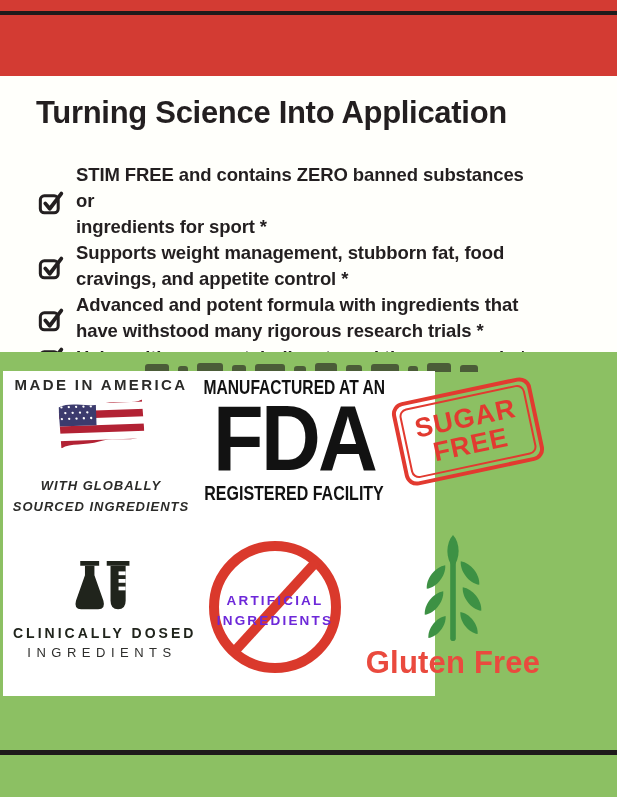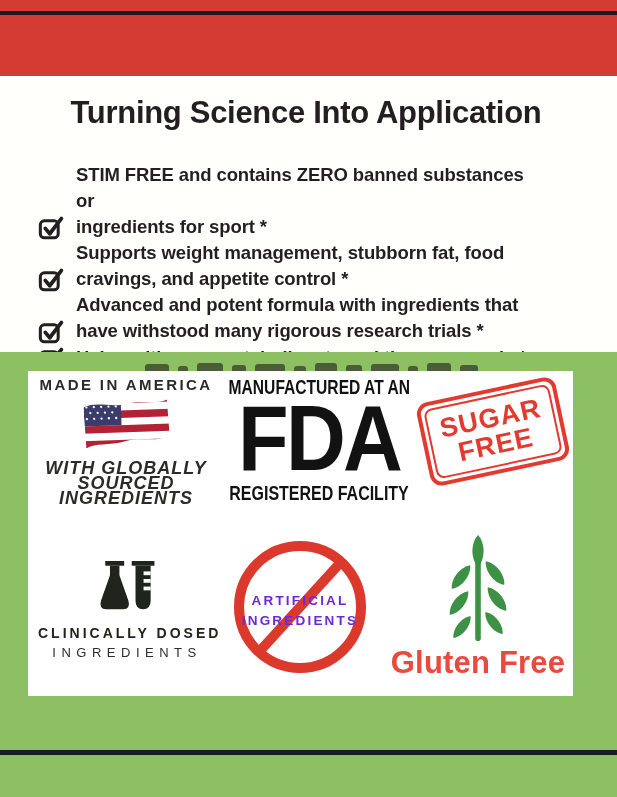--- a/index.html
+++ b/index.html
@@ -10,44 +10,44 @@
   *{margin:0;padding:0;box-sizing:border-box}
   body{background:#777;font-family:"Liberation Sans",sans-serif;}
   .page{position:relative;width:617px;height:797px;background:#fffffb;overflow:hidden;margin:0 auto;}
 
   
   .band-red{position:absolute;left:0;top:0;width:100%;height:76px;background:var(--header-red);}
   .band-stripe{position:absolute;left:0;top:11px;width:100%;height:4px;background:var(--stripe-black);}
 
   
   .title{position:absolute;left:36px;top:95px;width:540px;font-size:31px;font-weight:700;
-         letter-spacing:-0.3px;color:var(--ink);text-align:center;}
+         letter-spacing:-0.3px;color:var(--ink);}
 
   
   .checklist{position:absolute;left:38px;top:162px;width:505px;}
-  .check-item{display:flex;gap:11px;align-items:flex-end;}
+  .check-item{display:flex;gap:11px;align-items:center;}
   .check-icon{flex:0 0 27px;width:27px;height:25px;margin-top:2px;color:var(--ink);}
   .check-text{font-size:18.5px;line-height:26px;font-weight:700;letter-spacing:-0.1px;
               color:var(--ink);white-space:pre-line;}
 
   
   .green-section{position:absolute;left:0;top:352px;width:100%;height:445px;background:var(--background-green);}
   .letter-tops{position:absolute;left:145px;top:362px;width:392px;height:10px;display:flex;
                align-items:flex-end;gap:9px;overflow:hidden;opacity:.8;}
   .letter-tops span{display:block;background:#3c442e;border-radius:3px 3px 0 0;}
   .bottom-line{position:absolute;left:0;top:750px;width:100%;height:5px;background:var(--stripe-black);}
 
   
-  .panel{position:absolute;left:28px;top:371px;width:545px;height:325px;background:#ffffff;}
+  .panel{position:absolute;left:3px;top:371px;width:432px;height:325px;background:#ffffff;}
 
   .made{position:absolute;left:4px;top:5px;width:188px;text-align:center;color:#2b2b29;}
   .made-title{font-size:15px;font-weight:700;letter-spacing:2.4px;}
   .made-flag{display:block;margin:5px auto 0;width:88px;height:57px;}
-  .made-sub{margin-top:6px;font-size:18px;font-style:italic;font-weight:700;letter-spacing:1px;
-            line-height:15px;white-space:pre-line;}
+  .made-sub{margin-top:20px;font-size:13px;font-style:italic;font-weight:700;letter-spacing:1px;
+            line-height:21px;white-space:pre-line;}
 
   .fda{position:absolute;left:192px;top:5px;width:198px;text-align:center;color:#121212;
        display:flex;flex-direction:column;align-items:center;}
   .fda-line1{font-size:20px;font-weight:700;transform:scaleX(0.78);transform-origin:50% 50%;white-space:nowrap;}
   .fda-word{font-size:92px;font-weight:700;line-height:74px;letter-spacing:-3px;margin-top:2px;
             transform:scaleX(0.9);transform-origin:50% 50%;}
   .fda-line2{font-size:20.5px;font-weight:700;margin-top:6px;transform:scaleX(0.78);
              transform-origin:50% 50%;white-space:nowrap;}
 
   .stamp-wrap{position:absolute;left:394px;top:18px;width:142px;transform:rotate(-12deg);}

